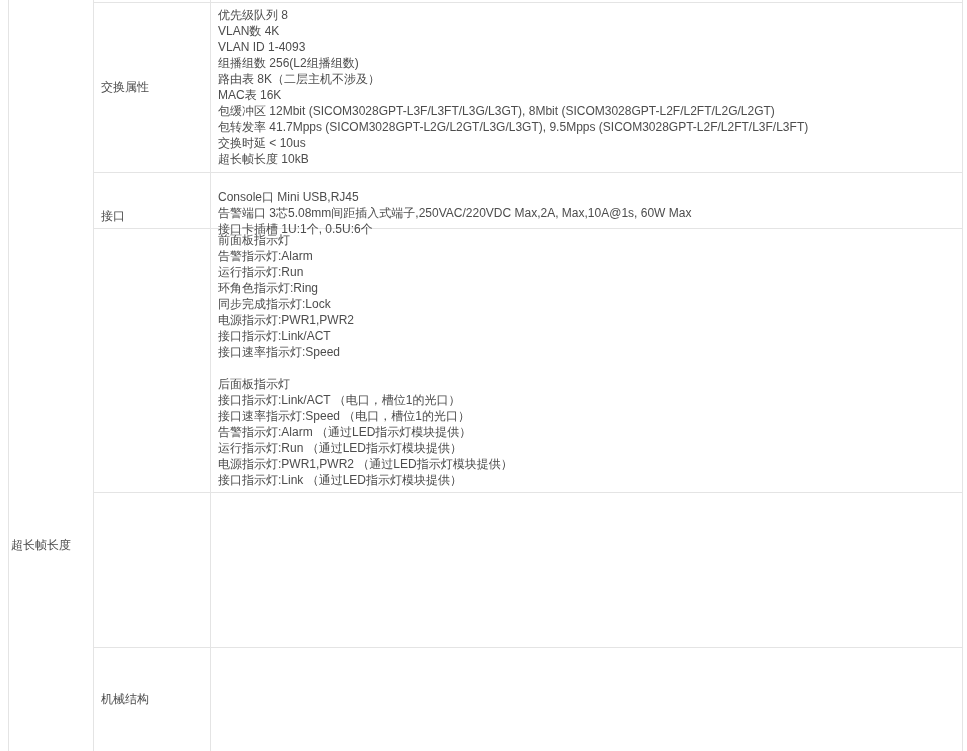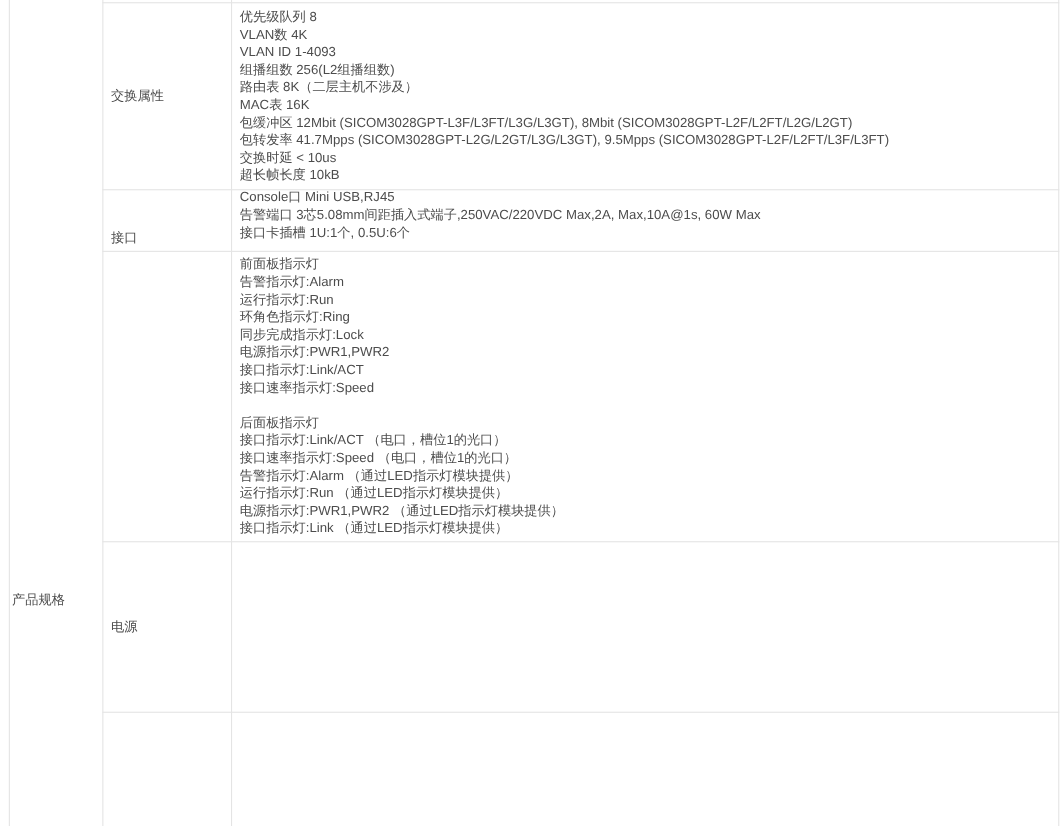--- a/index.html
+++ b/index.html
@@ -25,42 +25,42 @@
   .row-label{position:absolute;left:101px;width:105px;display:flex;align-items:center;}
   .rl-1{top:2px;height:170px}
   .rl-2{top:188px;height:56px}
   .rl-3{top:228px;height:264px}
   .rl-4{top:492px;height:155px}
   .rl-5{top:647px;height:104px}
 
   
   .row-content{position:absolute;left:218px;width:742px;white-space:pre-line;}
   .rc-1{top:7px}
-  .rc-2{top:171px}
+  .rc-2{top:189px}
   .rc-3{top:232px}
   .rc-4{top:497px}
   .rc-5{top:652px}
 </style>
 </head>
 <body>
 
 <div class="screen">
 
   <div class="vline v-left"></div>
   <div class="vline v-c1"></div>
   <div class="vline v-c2"></div>
   <div class="vline v-right"></div>
 
   <div class="hline h-top"></div>
   <div class="hline h-1"></div>
   <div class="hline h-2"></div>
   <div class="hline h-3"></div>
   <div class="hline h-4"></div>
 
-  <div class="group-label">产品规格</div>
+  <div class="group-label">超长帧长度</div>
 
   <div class="row-label rl-1">交换属性</div>
   <div class="row-content rc-1">优先级队列 8
 VLAN数 4K
 VLAN ID 1-4093
 组播组数 256(L2组播组数)
 路由表 8K（二层主机不涉及）
 MAC表 16K
 包缓冲区 12Mbit (SICOM3028GPT-L3F/L3FT/L3G/L3GT), 8Mbit (SICOM3028GPT-L2F/L2FT/L2G/L2GT)
 包转发率 41.7Mpps (SICOM3028GPT-L2G/L2GT/L3G/L3GT), 9.5Mpps (SICOM3028GPT-L2F/L2FT/L3F/L3FT)
@@ -82,16 +82,16 @@
 接口速率指示灯:Speed
 
 后面板指示灯
 接口指示灯:Link/ACT （电口，槽位1的光口）
 接口速率指示灯:Speed （电口，槽位1的光口）
 告警指示灯:Alarm （通过LED指示灯模块提供）
 运行指示灯:Run （通过LED指示灯模块提供）
 电源指示灯:PWR1,PWR2 （通过LED指示灯模块提供）
 接口指示灯:Link （通过LED指示灯模块提供）</div>
 
-  <div class="row-label rl-4">电源</div>
 
+  <div class="row-label rl-5">机械结构</div>
 
 </div>
 
 </body></html>

